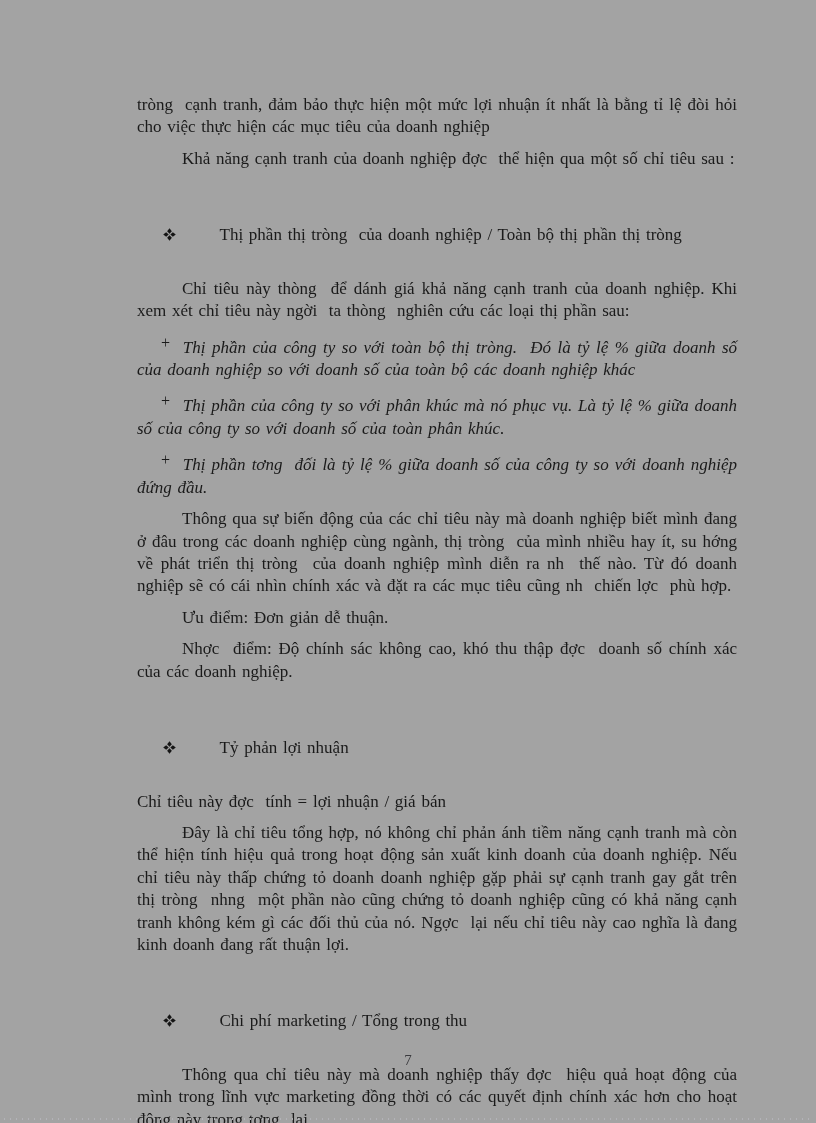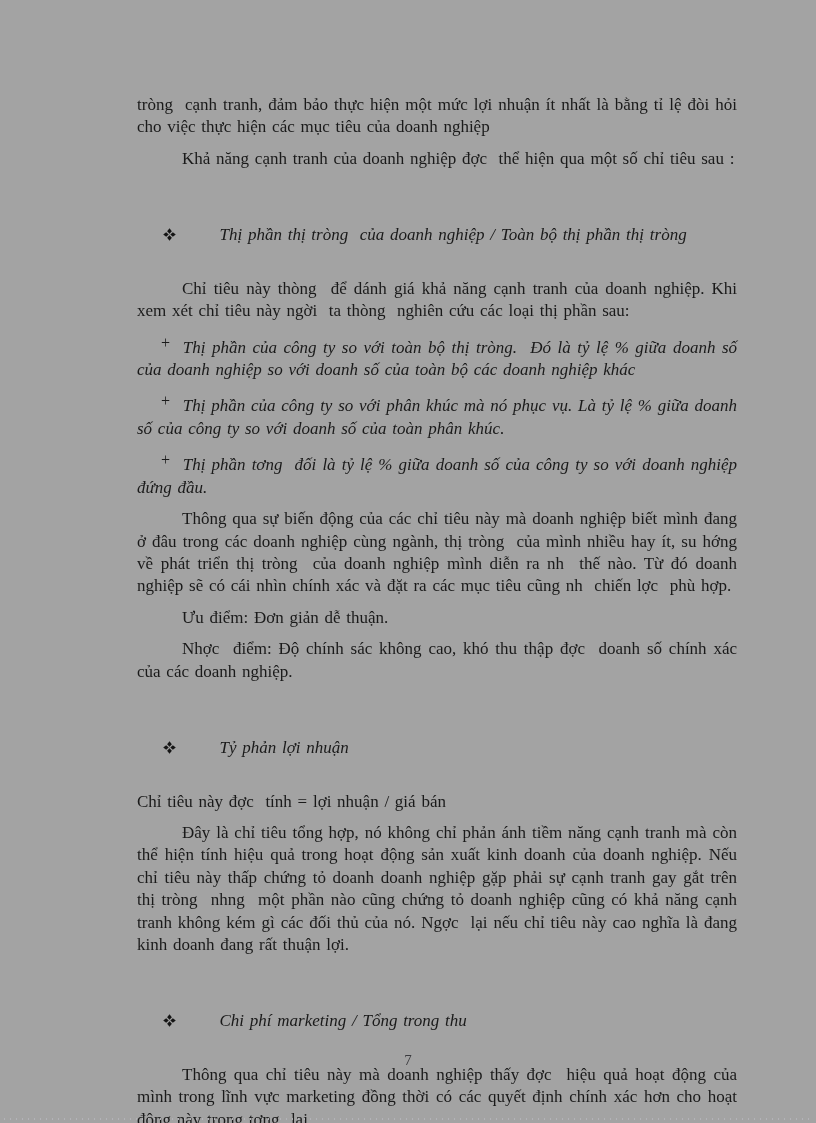--- a/index.html
+++ b/index.html
@@ -26,21 +26,20 @@
     margin: 0 0 9px 0;
     text-align: justify;
     white-space: pre-wrap;
   }
   .ind { text-indent: 45px; }
   .cont { text-indent: 0; }
   .bullet {
     position: relative;
     padding-left: 48px;
     text-align: left;
-    font-style: italic;
   }
   .bicon {
     position: absolute;
     left: 26px; top: 4px;
     width: 13px; height: 13px;
     display: inline-block;
   }
   .bicon svg { display: block; }
   .plus { text-indent: 23px; font-style: italic; }
   .pmark {

